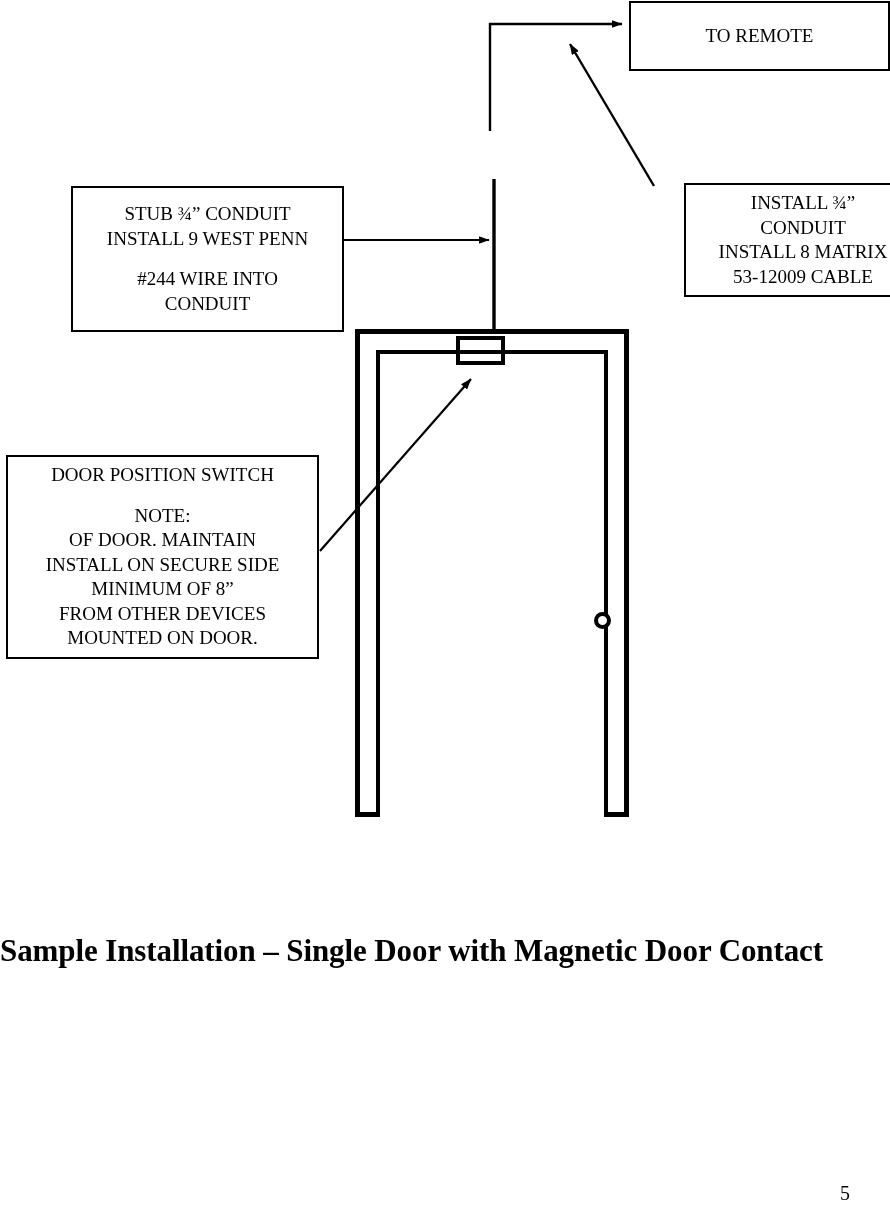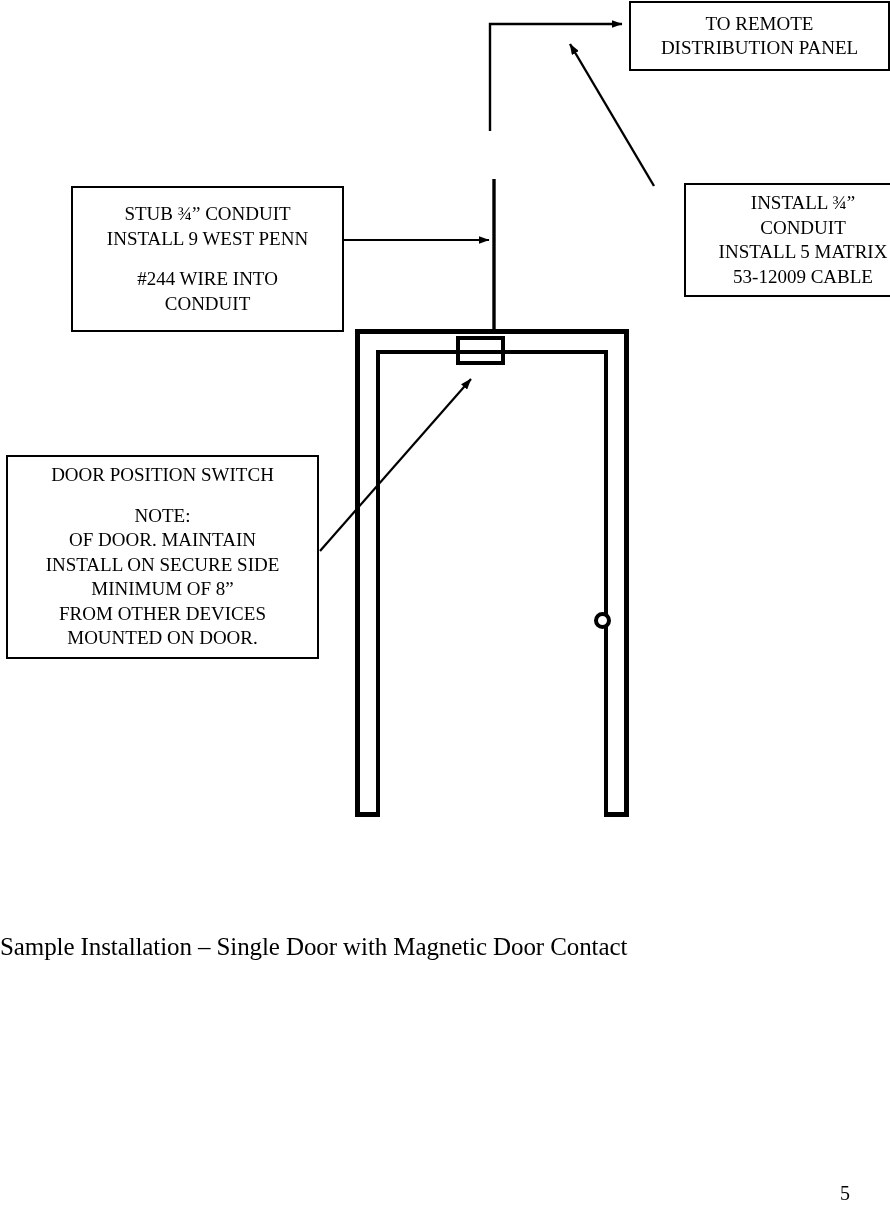--- a/index.html
+++ b/index.html
@@ -143,22 +143,22 @@
     z-index: 4;
     pointer-events: none;
   }
 
   
   #caption {
     position: absolute;
     left: 0px;
     top: 933px;
     width: 880px;
-    font-size: 25px;
-    font-weight: normal;
+    font-size: 31px;
+    font-weight: bold;
     letter-spacing: -0.1px;
     white-space: pre;
   }
   #page-number {
     position: absolute;
     left: 840px;
     top: 1182px;
     width: 30px;
     text-align: left;
     font-size: 20px;
@@ -182,27 +182,26 @@
 
     <path d="M 322,240 L 489,240" stroke="#000000" stroke-width="2.2" fill="none" marker-end="url(#arrowhead)"></path>
 
     <path d="M 654,186 L 570,44" stroke="#000000" stroke-width="2.4" fill="none" marker-end="url(#arrowhead)"></path>
 
     <path d="M 320,551 L 471,379" stroke="#000000" stroke-width="2.2" fill="none" marker-end="url(#arrowhead)"></path>
   </svg>
 
   <div class="callout" id="box-remote-panel">
     <span class="line">TO REMOTE</span>
-    <span class="line">DISTRIBUTION PANEL</span>
   </div>
 
   <div class="callout" id="box-install-conduit">
     <span class="line">INSTALL ¾”</span>
     <span class="line">CONDUIT</span>
-    <span class="line">INSTALL 5 MATRIX</span>
+    <span class="line">INSTALL 8 MATRIX</span>
     <span class="line">53-12009 CABLE</span>
   </div>
 
   <div class="callout" id="box-stub-conduit">
     <span class="line">STUB ¾” CONDUIT</span>
     <span class="line">INSTALL 9 WEST PENN</span>
     <span class="spacer"></span>
     <span class="line">#244 WIRE INTO</span>
     <span class="line">CONDUIT</span>
   </div>

